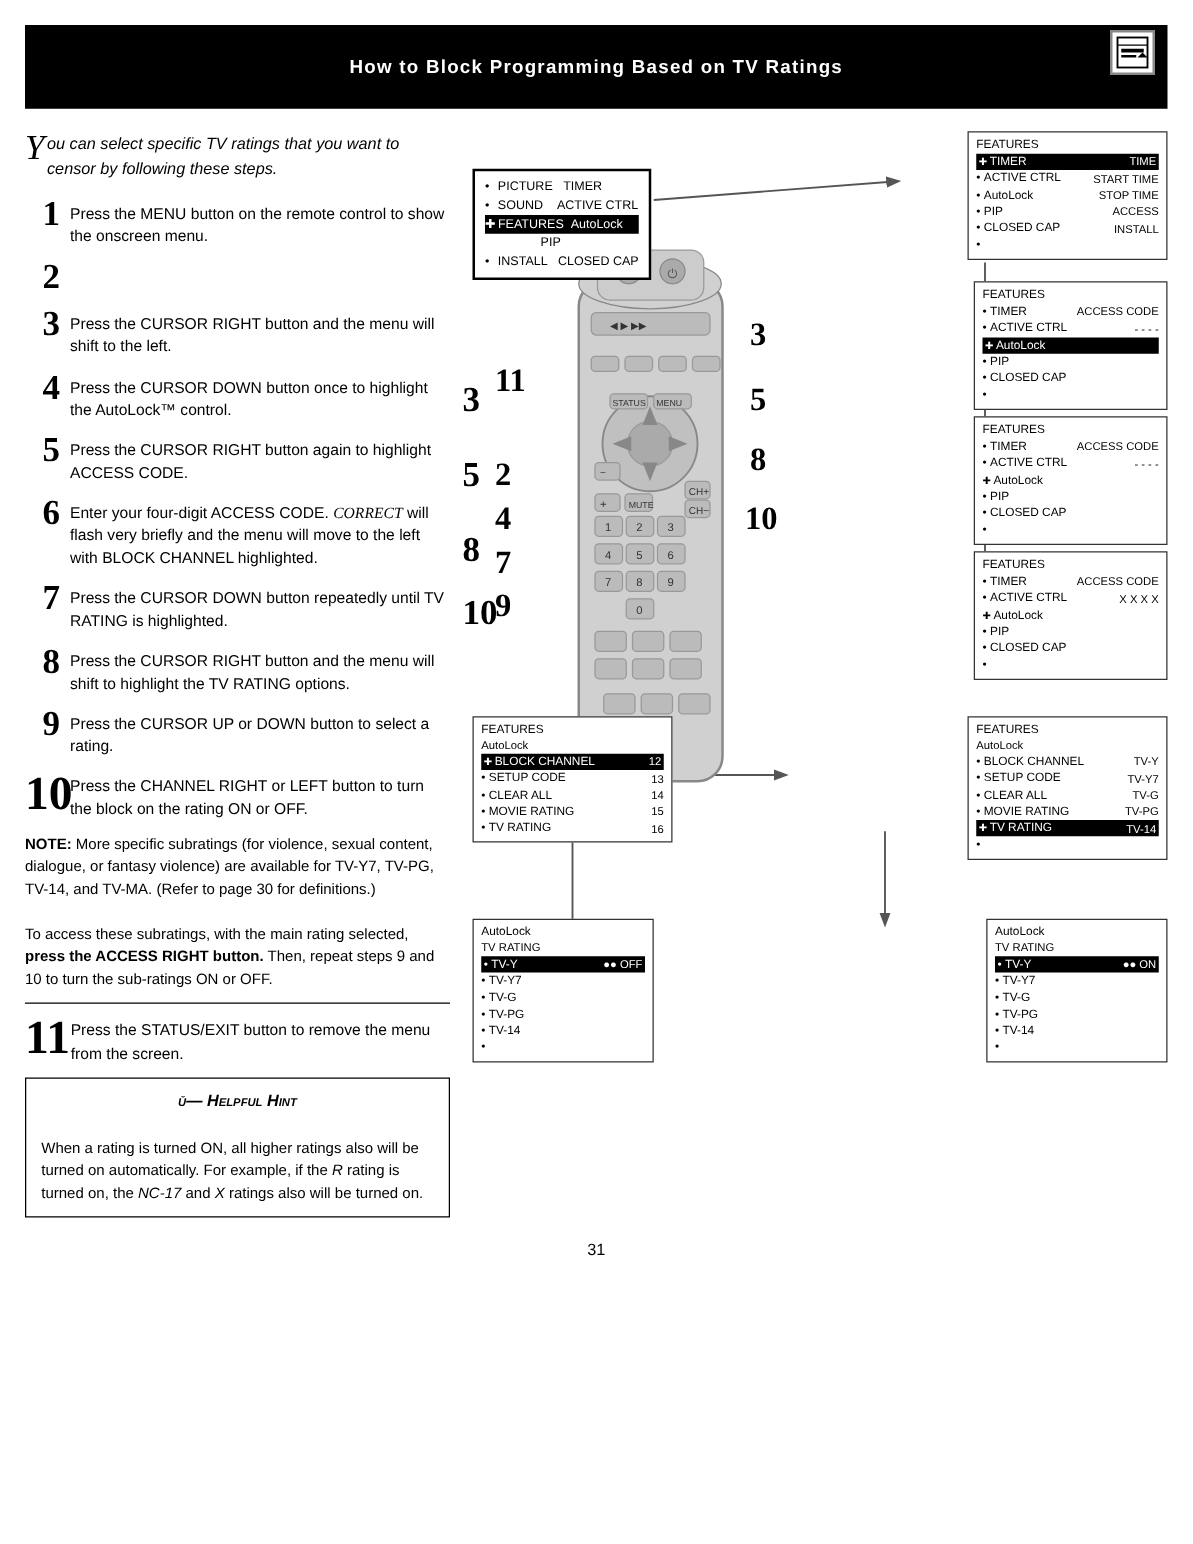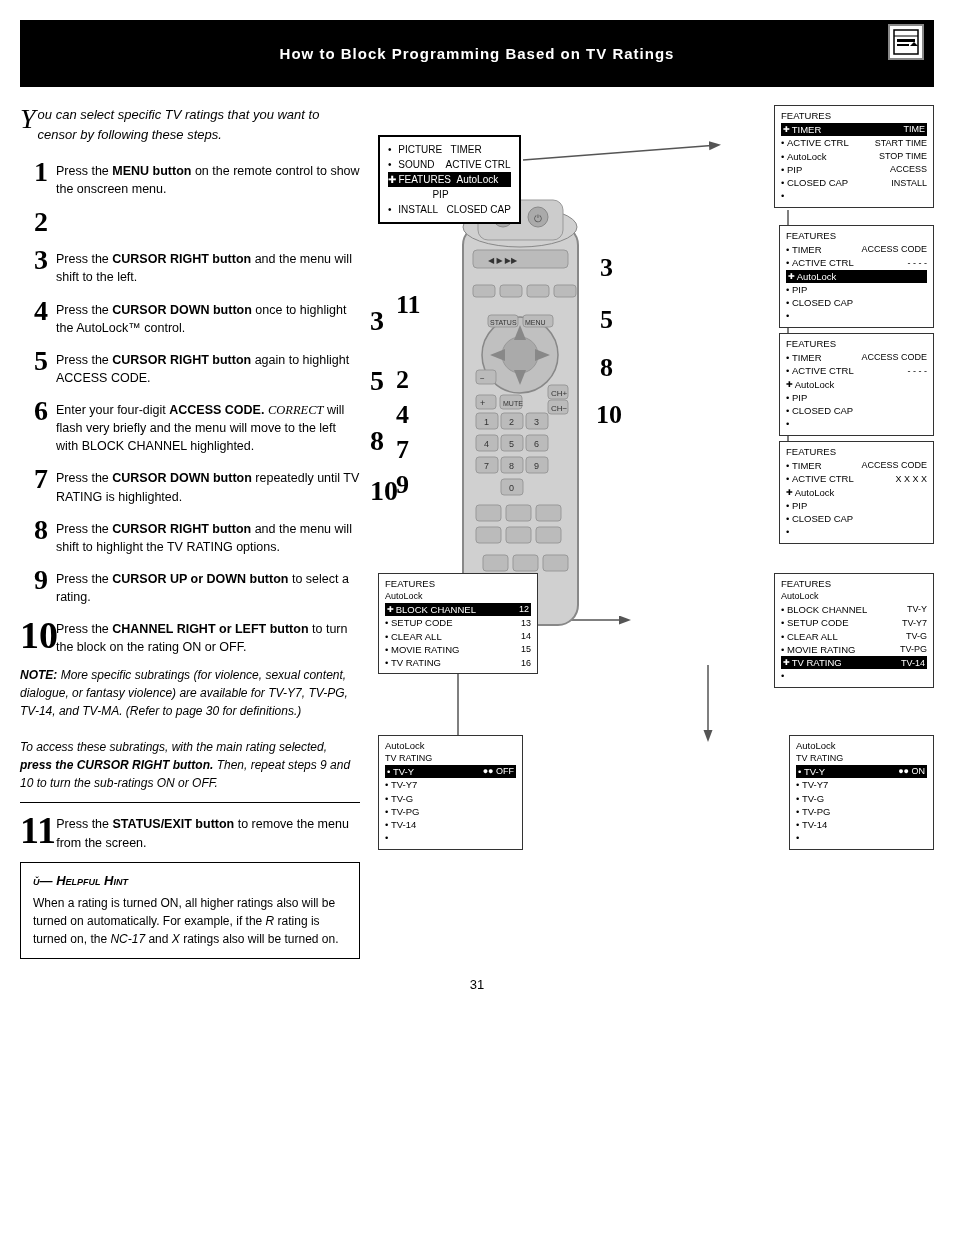--- a/index.html
+++ b/index.html
@@ -76,40 +76,39 @@
       text-align: right;
     }
     .step-num.large {
       font-size: 38px;
     }
     .step-text {
       font-size: 12.5px;
       line-height: 1.45;
       padding-top: 4px;
     }
-    .step-text b { font-weight: bold; margin-top: 20px; }
+    .step-text b { font-weight: normal; margin-top: 20px; }
     .step-text i { font-style: italic; font-family: Liberation Serif, serif; }
     .note-section {
       font-size: 12px;
       line-height: 1.5;
       margin-top: 6px;
       margin-bottom: 10px;
-      font-style: italic;
     }
     .note-section b { font-weight: bold; }
     .helpful-hint {
       border: 1.5px solid #000;
       padding: 10px 12px;
       margin-top: 10px;
     }
     .helpful-hint-title {
-      text-align: left;
+      text-align: center;
       font-weight: bold;
       font-size: 13px;
-      margin-bottom: 6px;
+      margin-bottom: 21px;
       font-style: italic;
     }
     .helpful-hint-title span {
       font-variant: small-caps;
     }
     .helpful-hint p {
       font-size: 12px;
       line-height: 1.5;
     }
     .page-num {
@@ -250,21 +249,21 @@
     <div class="step">
       <div class="step-num large">10</div>
       <div class="step-text">
         Press the <b>CHANNEL RIGHT or LEFT button</b> to turn the block on the rating ON or OFF.
       </div>
     </div>
 
     <div class="note-section">
       <p><b>NOTE:</b> More specific subratings (for violence, sexual content, dialogue, or fantasy violence) are available for TV-Y7, TV-PG, TV-14, and TV-MA. (Refer to page 30 for definitions.)</p>
       <br>
-      <p>To access these subratings, with the main rating selected, <b>press the CURSOR RIGHT button.</b> Then, repeat steps 9 and 10 to turn the sub-ratings ON or OFF.</p>
+      <p>To access these subratings, with the main rating selected, <b>press the ACCESS RIGHT button.</b> Then, repeat steps 9 and 10 to turn the sub-ratings ON or OFF.</p>
     </div>
 
     <div class="divider"></div>
 
     <div class="step">
       <div class="step-num large">11</div>
       <div class="step-text">
         Press the <b>STATUS/EXIT button</b> to remove the menu from the screen.
       </div>
     </div>

